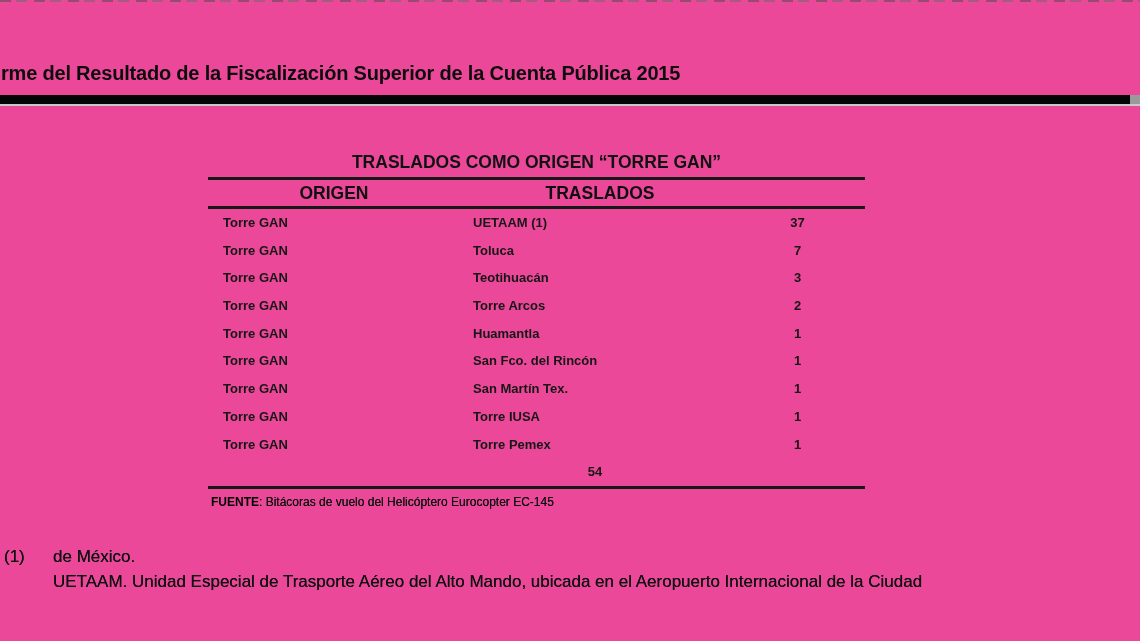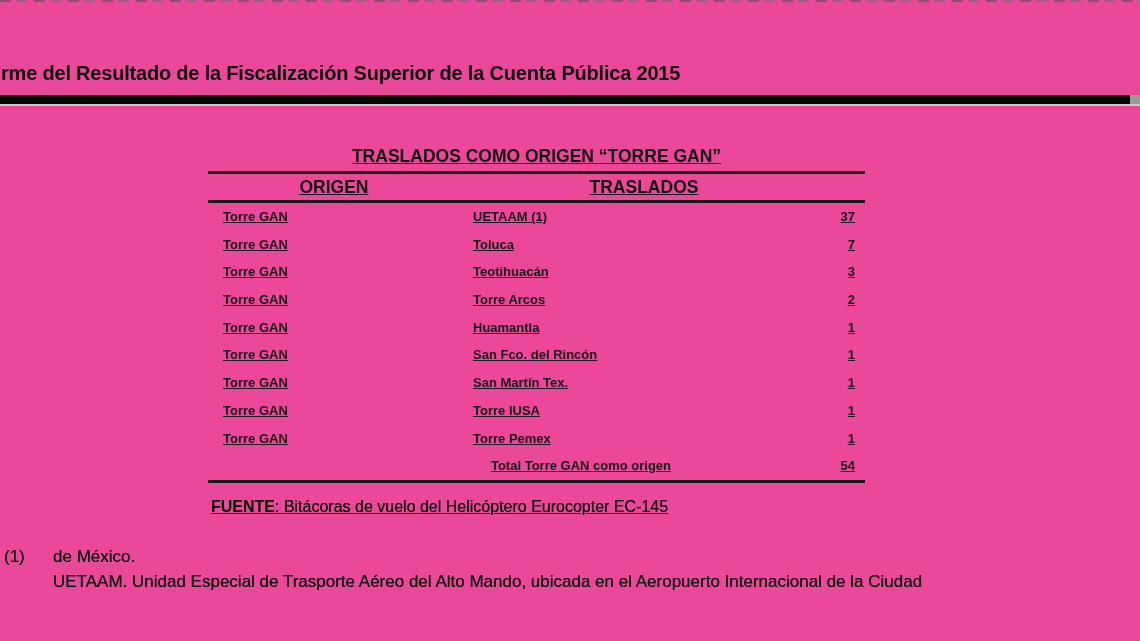--- a/index.html
+++ b/index.html
@@ -27,46 +27,46 @@
     font-size:20px;font-weight:700;letter-spacing:-0.2px;color:#0d0d0d;
     white-space:nowrap;
   }
   .header-bar{
     position:absolute;top:95px;left:0;width:1140px;height:9px;
     border-bottom:2px solid #c9c9c9;
   }
   .header-bar .bar-black{position:absolute;left:0;top:0;height:9px;width:1130px;background:#050505;}
   .header-bar .bar-tail{position:absolute;left:1130px;top:0;height:9px;width:10px;background:#9a9a9a;}
 
-  .table-wrap{position:absolute;left:208px;top:141px;width:657px;text-decoration:underline;}
+  .table-wrap{position:absolute;left:208px;top:147px;width:657px;}
   .table-title{
     text-align:center;font-size:17.5px;font-weight:700;color:#111;
     height:30px;line-height:30px;white-space:nowrap;
   }
   .thead{
     border-top:3px solid #181818;border-bottom:3px solid #181818;
     display:grid;grid-template-columns:252px 280px 125px;
-    height:26px;line-height:26px;gap:44px;
+    height:26px;line-height:26px;
   }
   .thead .th{
     text-align:center;font-weight:700;font-size:17.5px;color:#0f0f0f;white-space:nowrap;
   }
   .tbody{height:277px;border-bottom:3px solid #181818;}
   .row{
     display:grid;grid-template-columns:252px 280px 125px;
     height:27.7px;line-height:27.7px;font-size:13px;font-weight:700;color:#161616;
     white-space:nowrap;
   }
   .cell-origen{padding-left:15px;}
   .cell-destino{padding-left:13px;}
-  .cell-traslados{text-align:right;padding-right:10px;}
+  .cell-traslados{text-align:center;padding-right:10px;}
   .row.total .cell-destino{padding-left:0;padding-right:38px;text-align:center;}
 
   .fuente{
-    margin-top:13px;padding-left:3px;font-size:16px;line-height:22px;white-space:nowrap;color:#101010;
+    margin-top:2px;padding-left:3px;font-size:12px;line-height:22px;white-space:nowrap;color:#101010;
   }
   .fuente .fuente-label{font-weight:700;color:#000;}
   .fuente .fuente-rest{font-weight:400;text-shadow:0 0 0.5px #1a1a1a;}
 
   .footnote{
     position:absolute;left:4px;top:544px;width:1132px;
     display:flex;align-items:flex-start;
     font-size:17px;line-height:25px;color:#101010;
     text-shadow:0 0 0.5px #1a1a1a;
   }
@@ -137,21 +137,20 @@
           <div class="cell-destino">Torre IUSA</div>
           <div class="cell-traslados">1</div>
         </div>
         <div class="row">
           <div class="cell-origen">Torre GAN</div>
           <div class="cell-destino">Torre Pemex</div>
           <div class="cell-traslados">1</div>
         </div>
         <div class="row total">
           <div class="cell-origen"></div>
-          <div class="cell-destino">Total Torre GAN como origen</div>
           <div class="cell-traslados">54</div>
         </div>
       </div>
 
     <div class="fuente">
       <span class="fuente-label">FUENTE</span><span class="fuente-rest">: Bitácoras de vuelo del Helicóptero Eurocopter EC-145</span>
     </div>
   </div>
 
   <div class="footnote">

